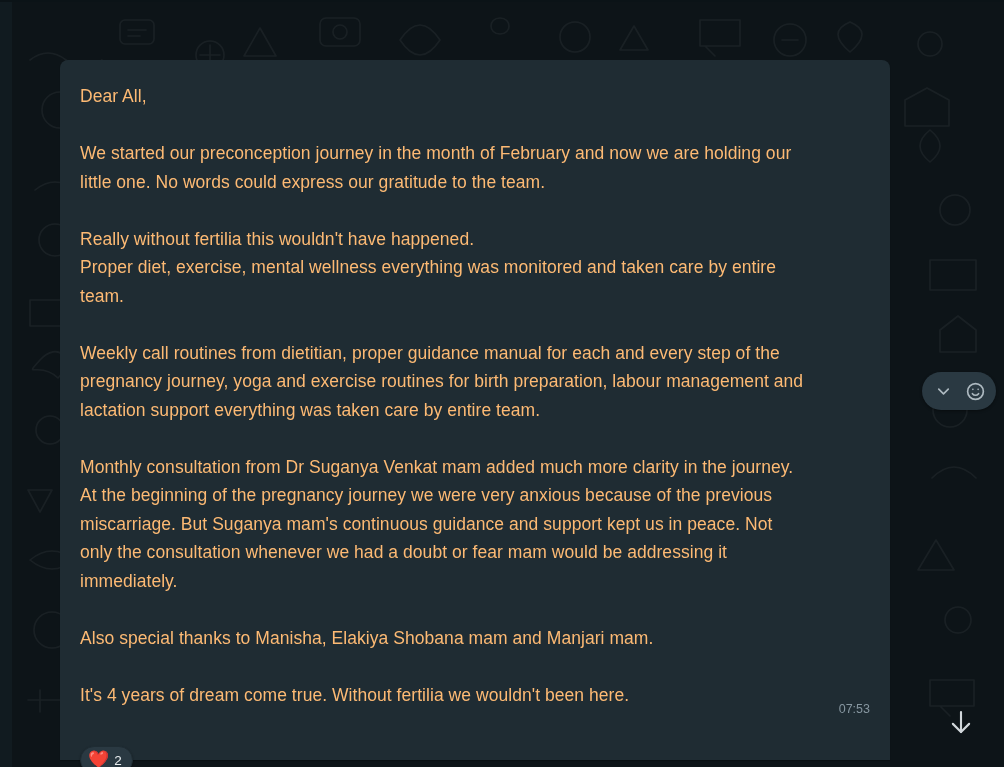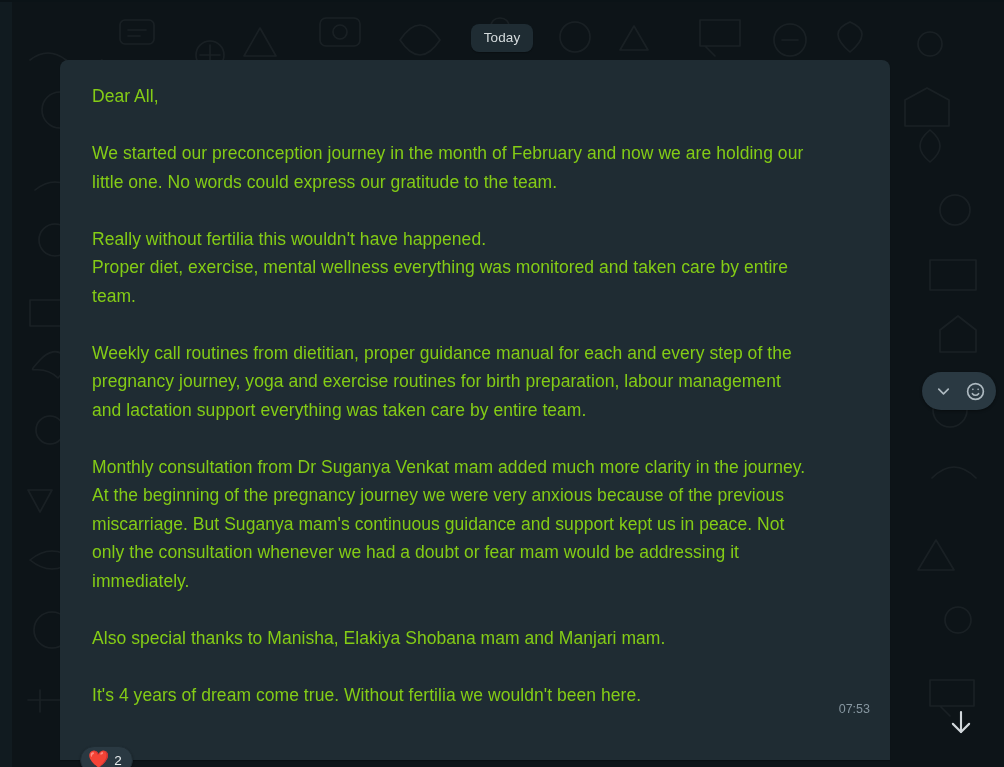--- a/index.html
+++ b/index.html
@@ -65,25 +65,24 @@
     min-height: 700px;
     background: #1f2c33;
     border-radius: 8px 8px 0 0;
     padding: 22px 24px 12px 20px;
     color: #e9edef;
     box-shadow: 0 1px 1px rgba(0,0,0,0.28);
   }
   #message-text {
     font-size: 17.5px;
     line-height: 28.5px;
-    color: #84cc16;
+    color: #fdba74;
     white-space: pre-wrap;
     letter-spacing: 0.05px;
     padding-right: 60px;
-    margin-left: 12px;
   }
   #message-meta {
     position: absolute;
     right: 20px;
     bottom: 44px;
     font-size: 12.5px;
     color: #8696a0;
     text-align: center;
   }
 
@@ -199,23 +198,20 @@
       <circle cx="540" cy="738" r="12"></circle>
       <path d="M640 722 q22 14 0 28 q-22 -14 0 -28"></path>
       <path d="M740 720 h36 v28 h-36 z"></path>
       <circle cx="840" cy="736" r="15"></circle>
     </g>
   </svg>
 
   <div id="left-rail"></div>
   <div id="top-edge"></div>
 
-  <div id="date-divider">
-    <span id="date-pill">Today</span>
-  </div>
 
   <div id="message-bubble">
     <div id="message-text">Dear All,
 
 We started our preconception journey in the month of February and now we are holding our little one. No words could express our gratitude to the team.
 
 Really without fertilia this wouldn't have happened.
 Proper diet, exercise, mental wellness everything was monitored and taken care by entire team.
 
 Weekly call routines from dietitian, proper guidance manual for each and every step of the pregnancy journey, yoga and exercise routines for birth preparation, labour management and lactation support everything was taken care by entire team.

